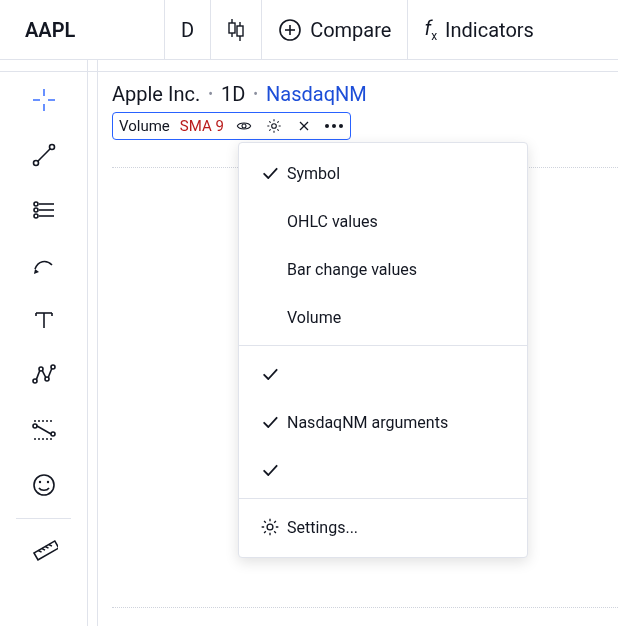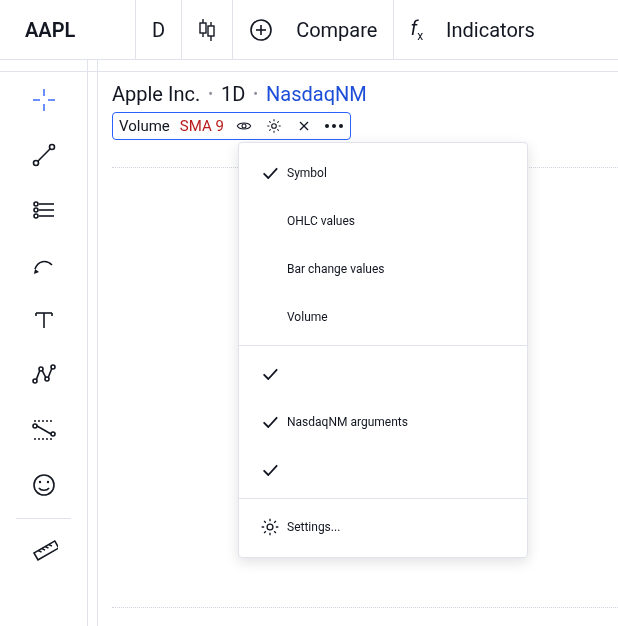--- a/index.html
+++ b/index.html
@@ -13,41 +13,41 @@
     overflow: hidden;
     position: relative;
   }
   .topbar {
     height: 60px;
     display: flex;
     align-items: center;
     border-bottom: 1px solid #e0e3eb;
   }
   .topbar-ticker {
-    width: 136px;
+    width: 165px;
     height: 100%;
     display: flex;
     align-items: center;
     padding-left: 25px;
     font-size: 20px;
     font-weight: 600;
     border-right: 1px solid #e0e3eb;
   }
   .topbar-item {
     height: 100%;
     display: flex;
     align-items: center;
     justify-content: center;
     padding: 0 16px;
     font-size: 20px;
     color: #131722;
     cursor: pointer;
   }
   .topbar-item.sep { border-right: 1px solid #e0e3eb; }
-  .tb-label { margin-left: 23px; }
+  .tb-label { margin-left: 8px; }
   .candle-icon { width: 18px; height: 22px; }
   .plus-circle { width: 24px; height: 24px; }
   .fx-icon { font-style: italic; font-size: 20px; }
   .fx-sub { font-style: normal; font-size: 12px; vertical-align: sub; }
 
   .secondary {
     height: 12px;
     display: flex;
     background: #fff;
   }
@@ -158,21 +158,21 @@
     border-radius: 4px;
     box-shadow: 0 4px 14px rgba(0,0,0,0.12);
     padding: 6px 0;
     z-index: 5;
   }
   .menu-item {
     display: flex;
     align-items: center;
     height: 48px;
     padding: 0 14px;
-    font-size: 12px;
+    font-size: 16px;
     cursor: pointer;
   }
   .menu-check {
     width: 34px;
     display: flex;
     justify-content: center;
   }
   .menu-check svg { width: 20px; height: 20px; }
   .menu-sep {
     height: 1px;

